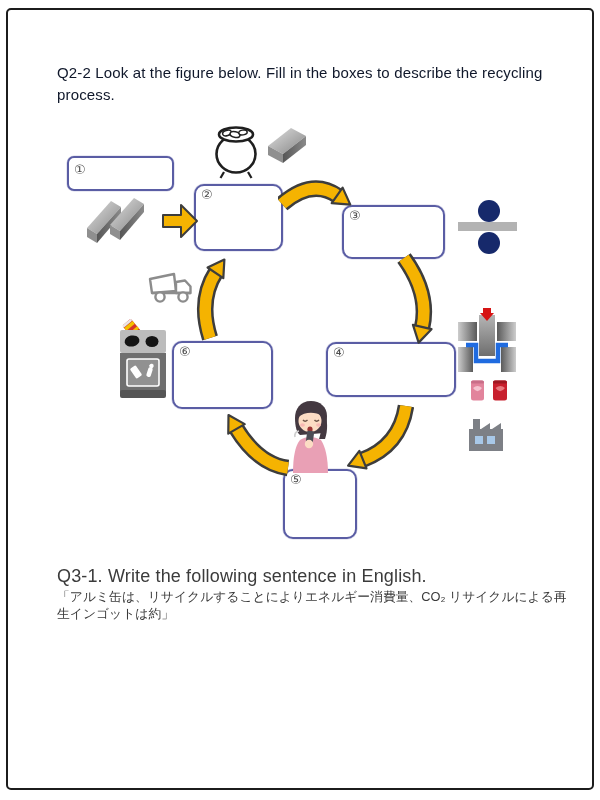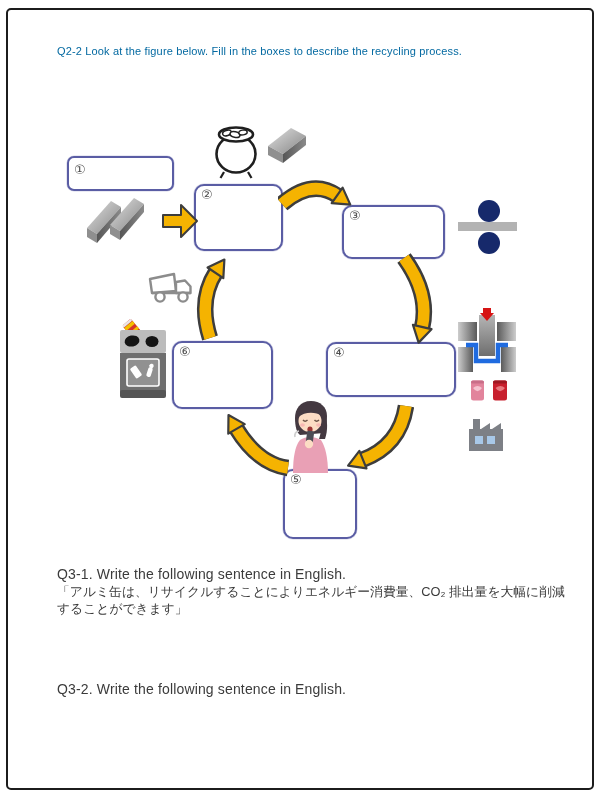--- a/index.html
+++ b/index.html
@@ -3,30 +3,30 @@
 <meta charset="utf-8">
 <style>
   html,body{margin:0;padding:0;}
   body{
     width:600px;height:800px;position:relative;background:#ffffff;
     font-family:"Liberation Sans","DejaVu Sans",sans-serif;overflow:hidden;
   }
   .sheet{position:absolute;left:6px;top:8px;right:6px;bottom:10px;
     border:2.5px solid #1c1c1c;border-radius:5px;background:#fff;}
   .abs{position:absolute;}
-  .q2-title{position:absolute;left:57px;top:44px;width:508px;
-    font-size:11px;line-height:1.45;color:#0369a1;letter-spacing:.15px;}
+  .q2-title{position:absolute;left:57px;top:62px;width:508px;
+    font-size:15px;line-height:1.45;color:#0f172a;letter-spacing:.15px;}
   .fill-box{position:absolute;background:#fff;border:2px solid #5a5da4;border-radius:10px;
     box-shadow:0 0 0 .6px rgba(90,93,164,.25);}
   .fill-box .num{position:absolute;top:1px;left:5px;font-size:13px;color:#4f4f4f;
     font-family:"DejaVu Sans",sans-serif;}
   .fill-box.slim{border-radius:7px;}
   .fill-box.slim .num{top:4px;}
   .qsec{position:absolute;left:57px;width:510px;color:#3b3b3b;}
-  .qsec .qhead{font-size:14px;letter-spacing:.15px;margin:0 0 2px 0;}
+  .qsec .qhead{font-size:18px;letter-spacing:.15px;margin:0 0 2px 0;}
   .qsec .qbody{font-size:12.8px;line-height:1.3;margin:0;color:#3a3a3a;}
   svg{display:block;}
 </style>
 </head>
 <body>
 
 <div class="sheet"></div>
 
 <div class="q2-title">Q2-2 Look at the figure below. Fill in the boxes to describe the recycling process.</div>
 
@@ -221,18 +221,17 @@
       <path d="M6,25 L44.5,25"></path>
       <circle cx="14" cy="29" r="4.6"></circle>
       <circle cx="37" cy="29" r="4.6"></circle>
     </g>
   </svg>
 
 </div>
 
 <div class="qsec" style="top:566px;">
   <p class="qhead">Q3-1. Write the following sentence in English.</p>
-  <p class="qbody">「アルミ缶は、リサイクルすることによりエネルギー消費量、CO₂ 排出量を大幅に削減することができます」</p>
+  <p class="qbody">「アルミ缶は、リサイクルすることによりエネルギー消費量、CO₂ リサイクルによる再生インゴットは約」</p>
 </div>
 
 <div class="qsec" style="top:681px;">
-  <p class="qhead">Q3-2. Write the following sentence in English.</p>
 </div>
 
 </body></html>

